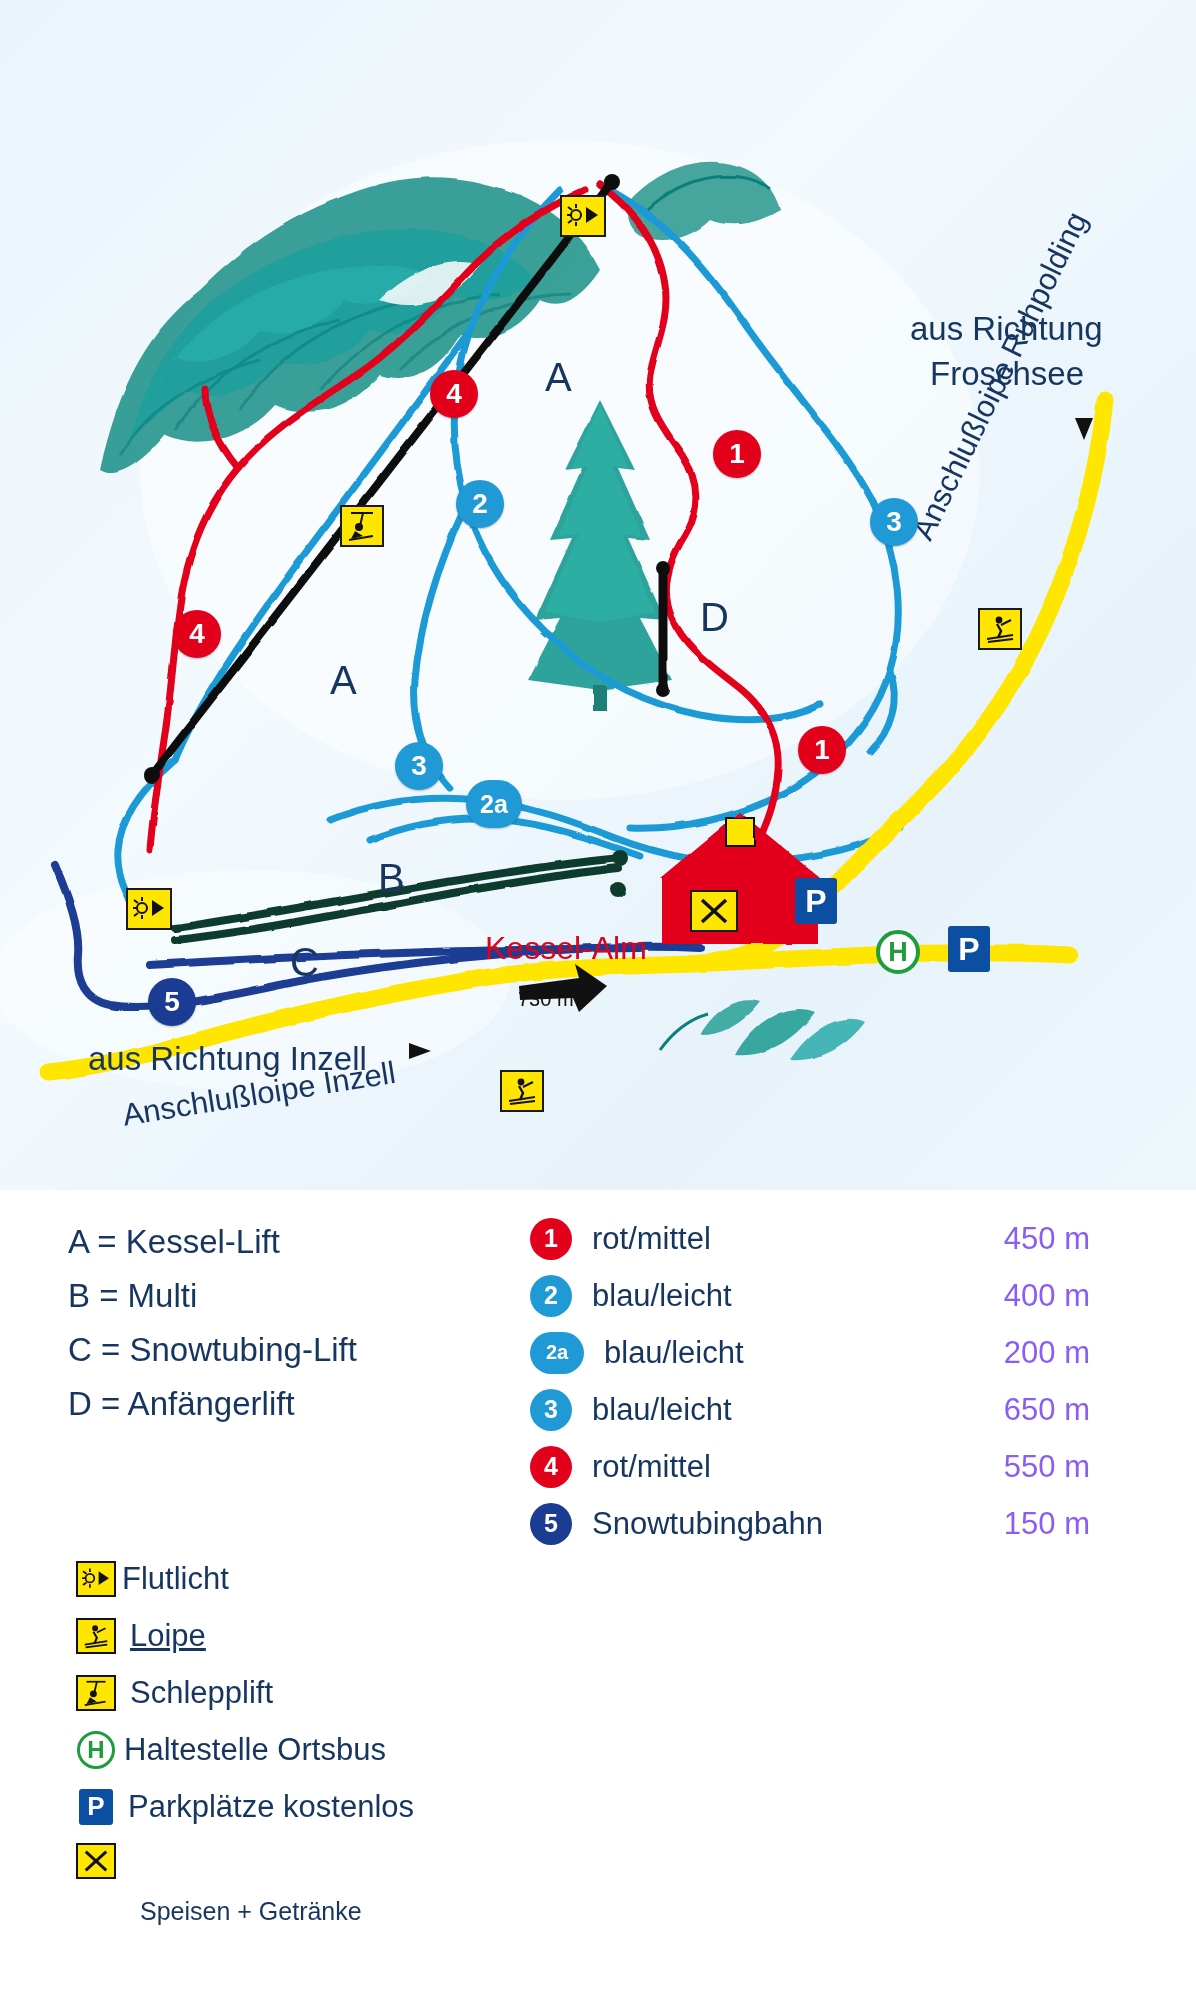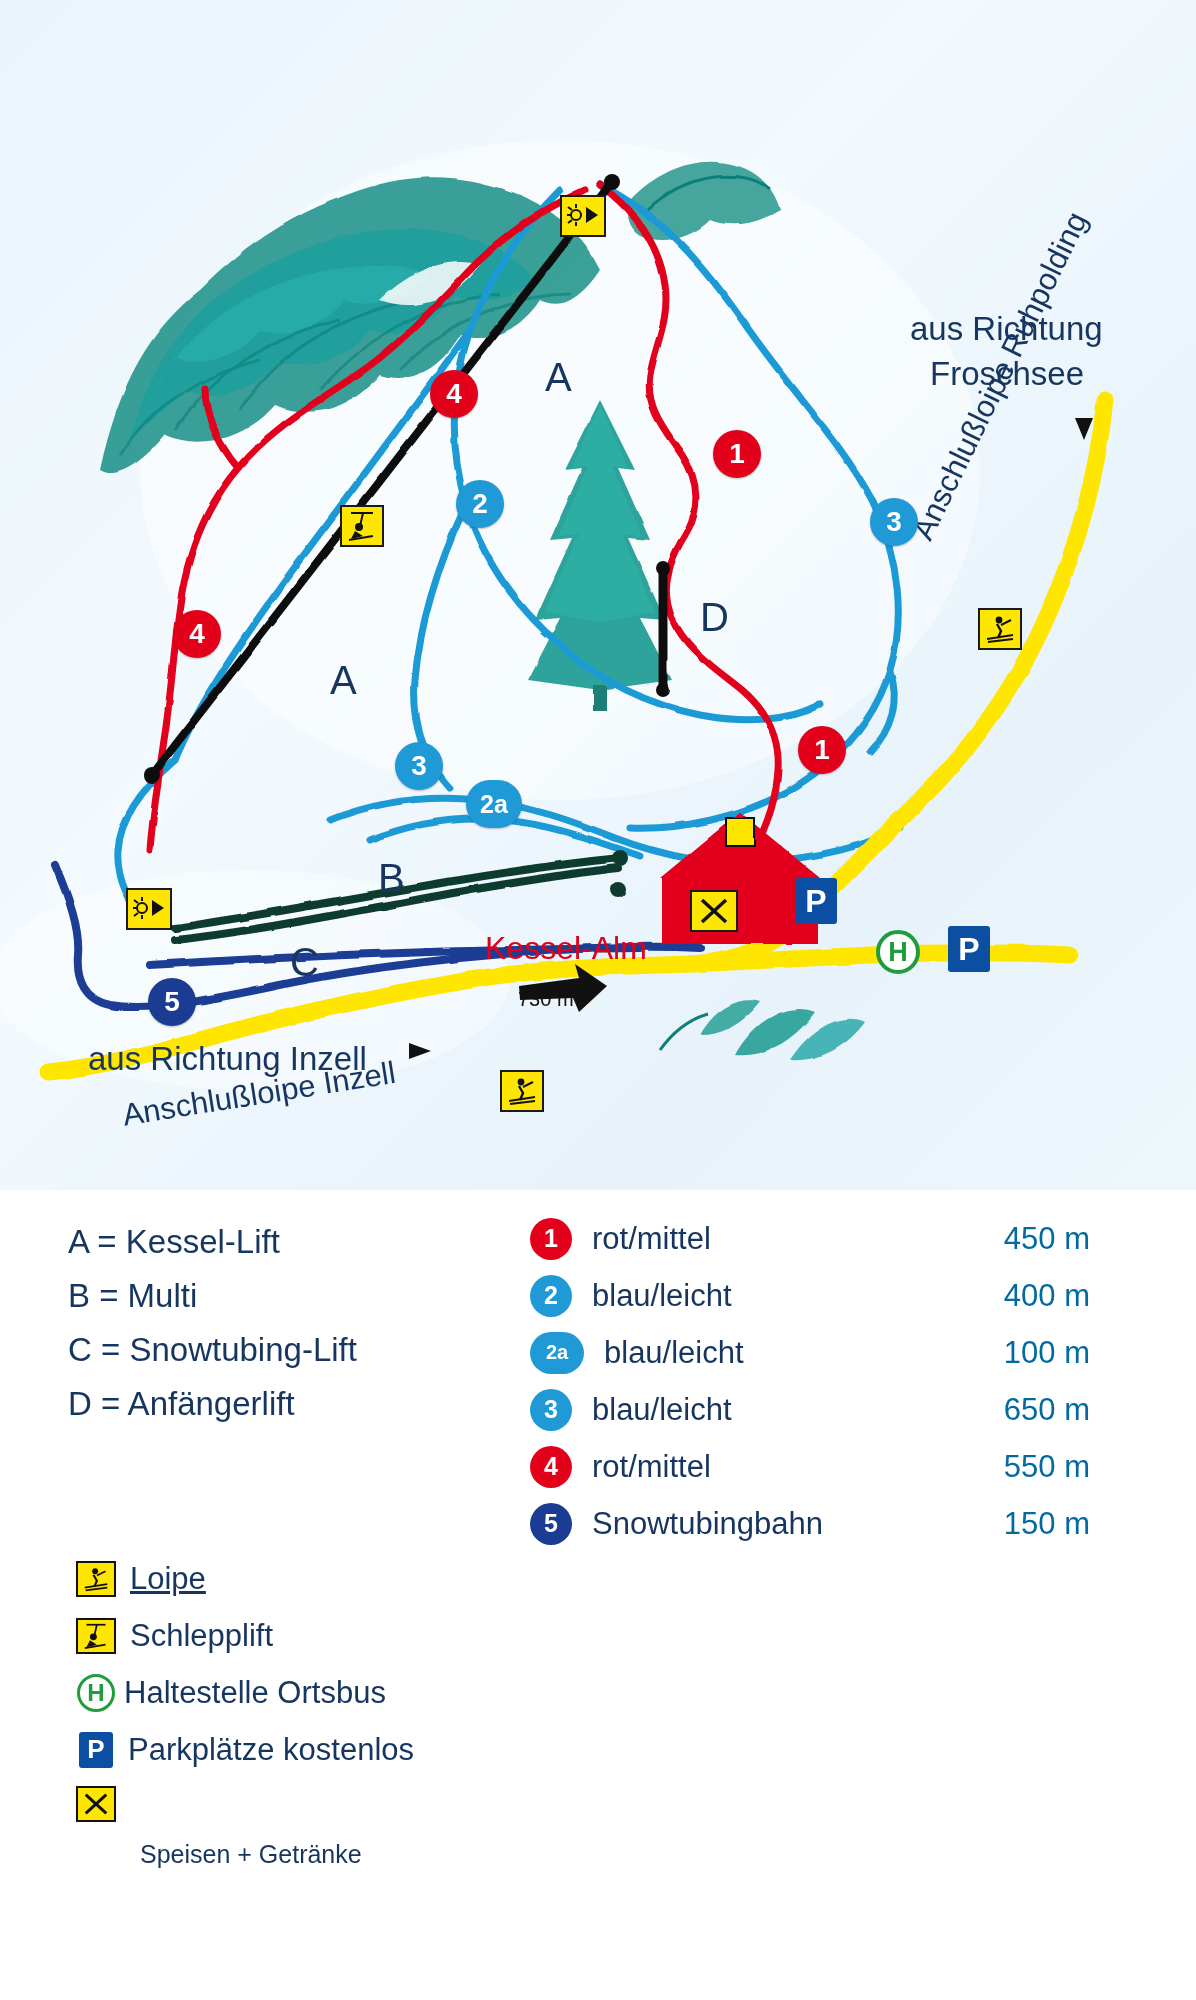--- a/index.html
+++ b/index.html
@@ -76,21 +76,21 @@
     display:flex;align-items:center;height:57px;
   }
   .run-badge{
     width:42px;height:42px;border-radius:50%;
     color:#fff;font-weight:bold;font-size:25px;
     display:flex;align-items:center;justify-content:center;
     flex:0 0 auto;
   }
   .run-badge.small{font-size:20px;}
   .run-name{font-size:31px;color:#16355f;margin-left:20px;flex:1 1 auto;}
-  .run-len{font-size:31px;color:#0369a1;text-align:right;flex:0 0 auto;width:135px;}
+  .run-len{font-size:31px;color:#8b5cf6;text-align:right;flex:0 0 auto;width:135px;}
   .sym-list{position:absolute;left:74px;top:360px;}
   .sym-row{display:flex;align-items:center;height:57px;}
   .sym-ic{width:44px;height:40px;flex:0 0 auto;display:flex;align-items:center;justify-content:center;}
   .sym-box{
     width:40px;height:36px;background:#ffe600;border:2px solid #111;
     box-sizing:border-box;display:flex;align-items:center;justify-content:center;
   }
   .sym-circ{
     width:38px;height:38px;border-radius:50%;border:3px solid #1f9d3c;background:#fff;
     color:#1f9d3c;font-weight:bold;font-size:24px;
@@ -382,21 +382,21 @@
           <span>2</span>
         </div>
       <div class="run-name">blau/leicht</div>
       <div class="run-len">400 m</div>
     </div>
     <div class="run-row">
       <div class="run-badge small" style="background:#1f9ad6;width:54px;border-radius:21px;">
           <span>2a</span>
         </div>
       <div class="run-name">blau/leicht</div>
-      <div class="run-len">100 m</div>
+      <div class="run-len">200 m</div>
     </div>
     <div class="run-row">
       <div class="run-badge" style="background:#1f9ad6;">
           <span>3</span>
         </div>
       <div class="run-name">blau/leicht</div>
       <div class="run-len">650 m</div>
     </div>
     <div class="run-row">
       <div class="run-badge" style="background:#e2001a;">
@@ -409,20 +409,38 @@
       <div class="run-badge" style="background:#1a3c93;">
           <span>5</span>
         </div>
       <div class="run-name">Snowtubingbahn</div>
       <div class="run-len">150 m</div>
     </div>
   </div>
 
   <div class="sym-list">
 
+    <div class="sym-row">
+      <div class="sym-ic">
+        <div class="sym-box">
+          <svg width="30" height="26" viewBox="0 0 34 30">
+            <circle cx="10" cy="14" r="5" fill="none" stroke="#111" stroke-width="2"></circle>
+            <g stroke="#111" stroke-width="2">
+                <line x1="10" y1="3" x2="10" y2="7"></line>
+                <line x1="10" y1="21" x2="10" y2="25"></line>
+                <line x1="1" y1="14" x2="5" y2="14"></line>
+                <line x1="2" y1="6" x2="6" y2="9"></line>
+                <line x1="2" y1="22" x2="6" y2="19"></line>
+              </g>
+            <path d="M20,6 l12,8 l-12,8 z" fill="#111"></path>
+          </svg>
+        </div>
+      </div>
+      <div class="sym-label" style="margin-left:4px;">Flutlicht</div>
+    </div>
 
     <div class="sym-row">
       <div class="sym-ic">
         <div class="sym-box">
           <svg width="28" height="26" viewBox="0 0 30 30">
             <circle cx="14" cy="6" r="3.4" fill="#111"></circle>
             <path d="M12,10 l4,7 l-3,7" stroke="#111" stroke-width="2.4" fill="none"></path>
             <line x1="16" y1="11" x2="26" y2="6" stroke="#111" stroke-width="2"></line>
             <line x1="2" y1="25" x2="28" y2="21" stroke="#111" stroke-width="2"></line>
             <line x1="3" y1="28" x2="28" y2="25" stroke="#111" stroke-width="2"></line>

